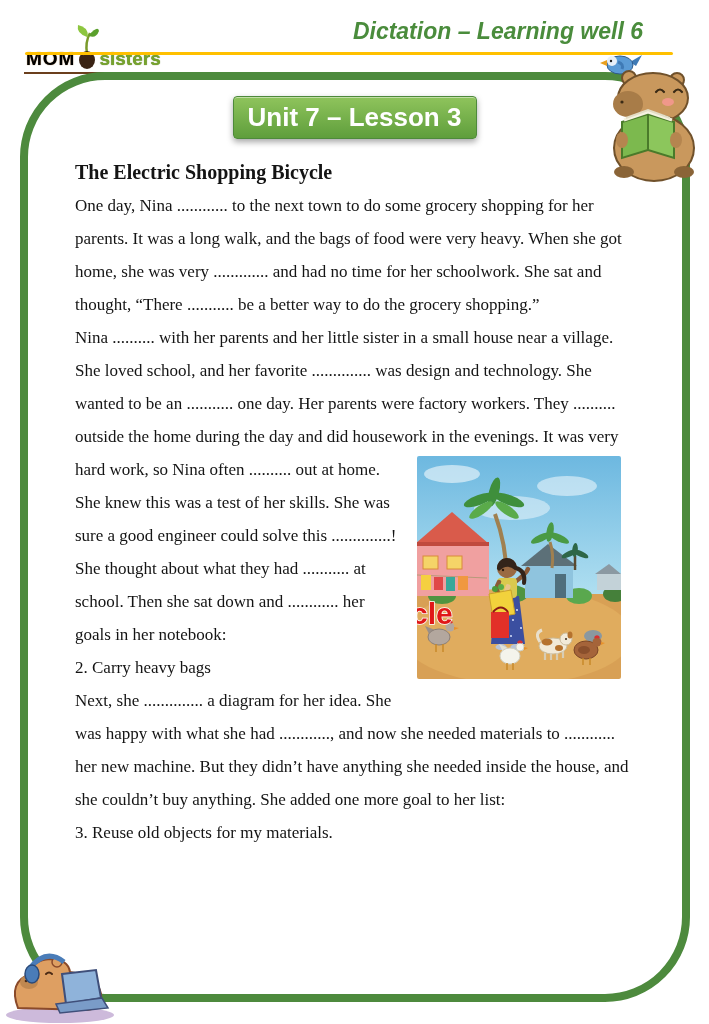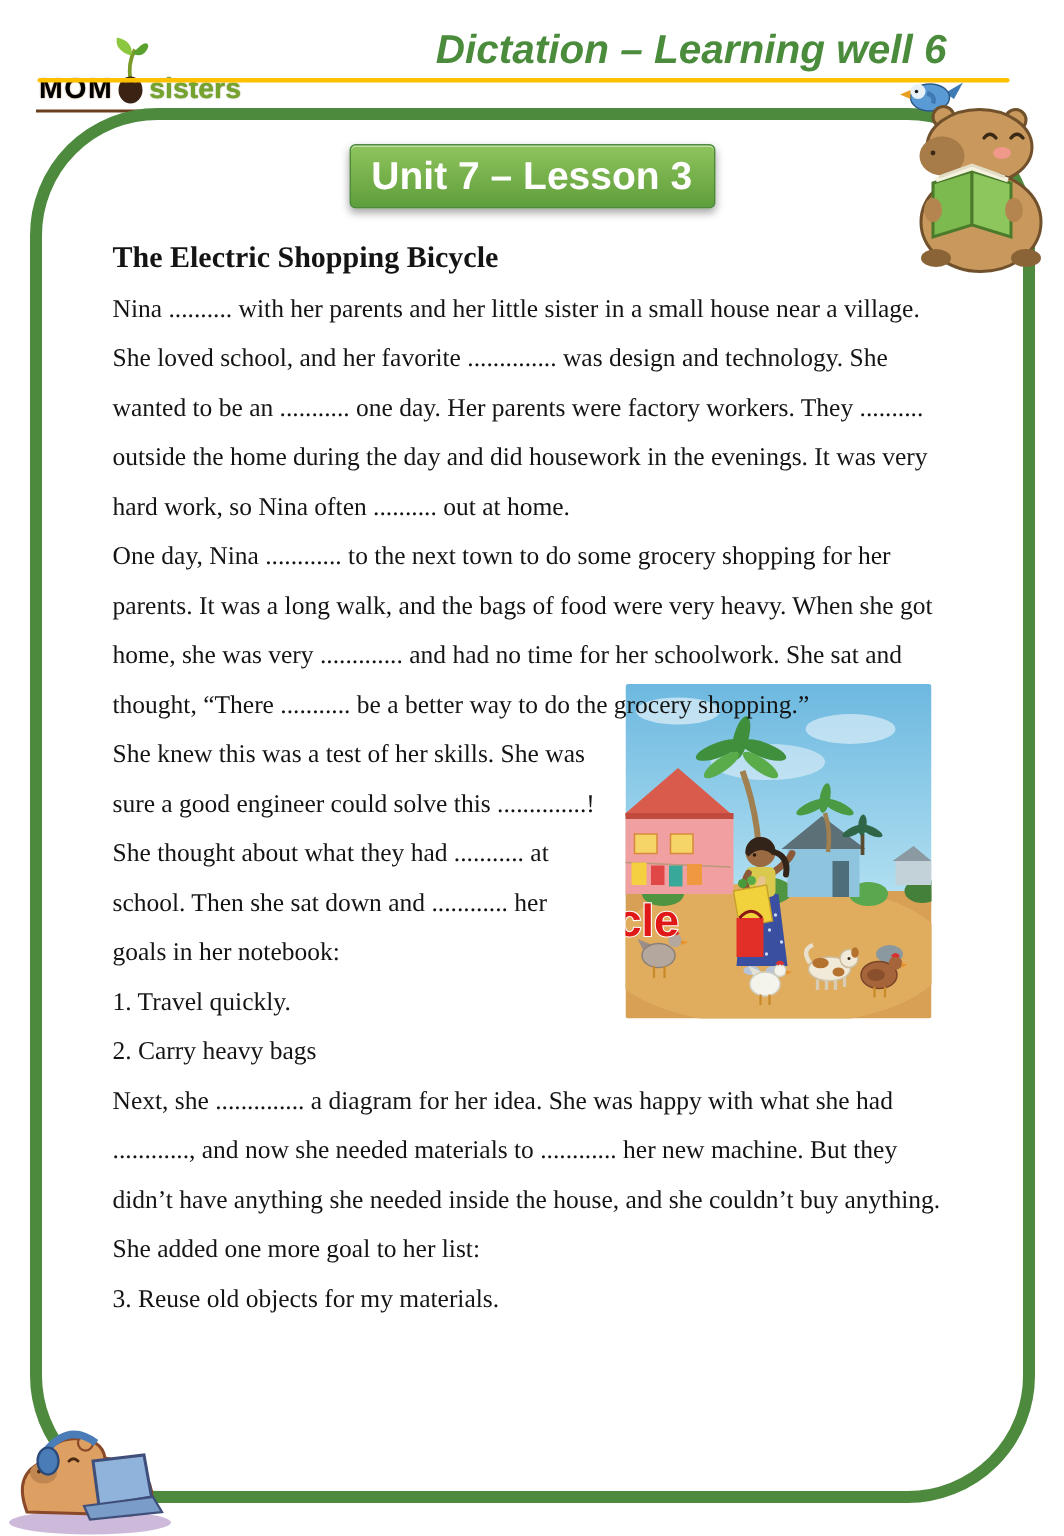--- a/index.html
+++ b/index.html
@@ -8,23 +8,23 @@
   .page { position:relative; width:709px; height:1024px; background:#fff; }
 
   
   .logo { position:absolute; left:24px; top:24px; white-space:nowrap;
           border-bottom:2px solid #6b3f1d; padding:0 2px 1px 2px;
           font-family:"Liberation Sans", sans-serif; font-weight:bold; font-size:19px;
           line-height:24px; }
   .logo .mom { color:#000000; letter-spacing:1px; text-shadow:0 0 1px #8a5a20; }
   .logo .sisters { color:#76a32e; text-shadow:0 0 1px #56761c; }
   .logo svg.seed { vertical-align:-5px; }
-  .header-title { position:absolute; right:78px; top:18px;
+  .header-title { position:absolute; right:66px; top:18px;
           font-family:"Liberation Sans", sans-serif; font-style:italic; font-weight:bold;
-          font-size:27px; color:#4a8c3c;text-align:center; }
+          font-size:23px; color:#4a8c3c;text-align:center; }
   .header-rule { position:absolute; left:25px; right:36px; top:52px; height:3px;
           background:#FFC000; border-radius:2px; }
 
   
   .panel { position:absolute; left:20px; top:72px; width:670px; height:930px;
            border:8px solid #4d8a3d; border-radius:85px; background:#fff; z-index:1; }
 
   
   .banner { position:absolute; left:50%; transform:translateX(-50%); top:96px;
             width:244px; height:43px; z-index:3;
@@ -63,22 +63,22 @@
   </div>
   <div class="header-title">Dictation – Learning well 6</div>
   <div class="header-rule"></div>
 
   <div class="panel"></div>
 
   <div class="banner">Unit 7 – Lesson 3</div>
 
   <div class="content">
     <h3>The Electric Shopping Bicycle</h3>
+    <p>One day, Nina ............ to the next town to do some grocery shopping for her parents. It was a long walk, and the bags of food were very heavy. When she got home, she was very ............. and had no time for her schoolwork. She sat and thought, “There ........... be a better way to do the grocery shopping.”</p>
     <p>Nina .......... with her parents and her little sister in a small house near a village. She loved school, and her favorite .............. was design and technology. She wanted to be an ........... one day. Her parents were factory workers. They .......... outside the home during the day and did housework in the evenings. It was very hard work, so Nina often .......... out at home.</p>
-    <p>One day, Nina ............ to the next town to do some grocery shopping for her parents. It was a long walk, and the bags of food were very heavy. When she got home, she was very ............. and had no time for her schoolwork. She sat and thought, “There ........... be a better way to do the grocery shopping.”</p>
 
     <figure class="illus">
       <svg viewBox="0 0 204 223">
         <defs>
           <linearGradient id="sky" x1="0" y1="0" x2="0" y2="1">
             <stop offset="0" stop-color="#6db8e0"></stop>
               <stop offset="1" stop-color="#b5e2f2"></stop>
           </linearGradient>
         </defs>
         <rect width="204" height="150" fill="url(#sky)"></rect>
@@ -202,21 +202,20 @@
           <circle cx="24" cy="8" r="4.5" fill="#a5643a"></circle>
           <path d="M22,4 q2,-3 4,0" stroke="#d93030" stroke-width="2.5" fill="none"></path>
           <polygon points="28,8 32,9 28,11" fill="#e8912a"></polygon>
           <path d="M10,24 v7 M17,24 v7" stroke="#c98a2a" stroke-width="1.5"></path>
         </g>
         <text x="-6" y="168" font-family="Liberation Sans, sans-serif" font-size="30" font-weight="bold" fill="#e01818" stroke="#ffffff" stroke-width="1.4" paint-order="stroke">cle</text>
       </svg>
     </figure>
 
     <p>She knew this was a test of her skills. She was sure a good engineer could solve this ..............! She thought about what they had ........... at school. Then she sat down and ............ her goals in her notebook:</p>
-    <p>1. Travel quickly.</p>
     <p>2. Carry heavy bags</p>
     <p>Next, she .............. a diagram for her idea. She was happy with what she had ............, and now she needed materials to ............ her new machine. But they didn’t have anything she needed inside the house, and she couldn’t buy anything. She added one more goal to her list:</p>
     <p>3. Reuse old objects for my materials.</p>
   </div>
 
   <svg class="capy-top" viewBox="0 0 120 134">
     <g>
       <polygon points="46,12 58,5 52,16" fill="#3f7ab5"></polygon>
       <ellipse cx="36" cy="15" rx="13" ry="9" fill="#5b9bd5" stroke="#2e5a8a"></ellipse>
       <circle cx="28" cy="11" r="5" fill="#e8f0f8"></circle>

